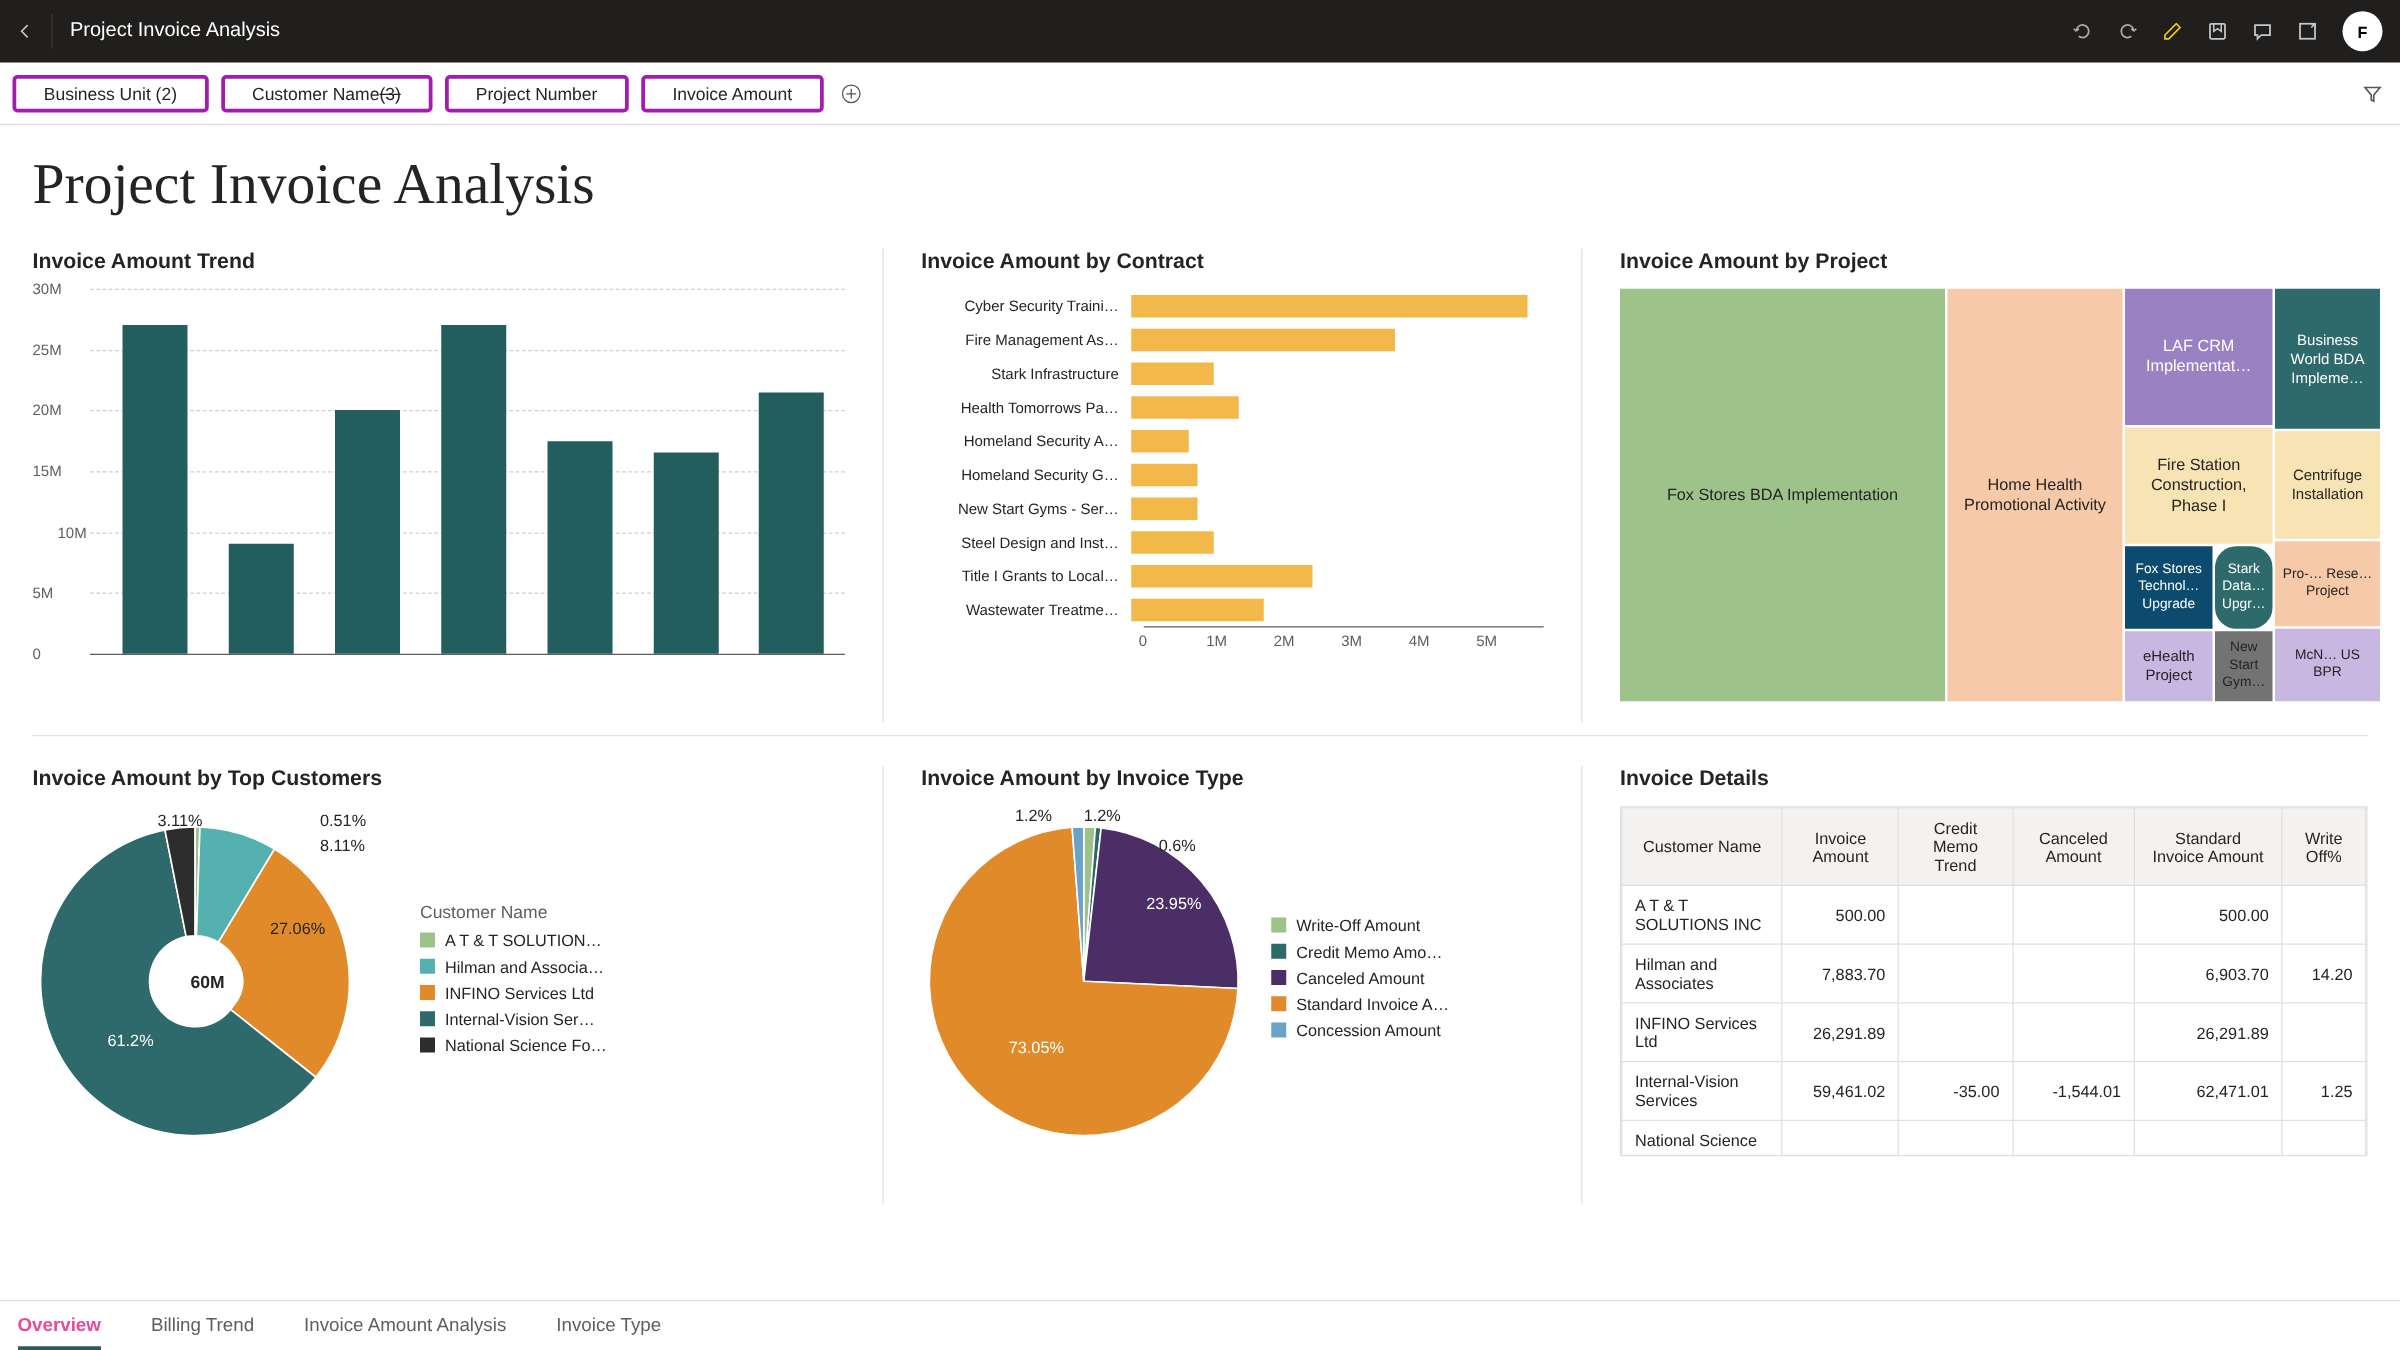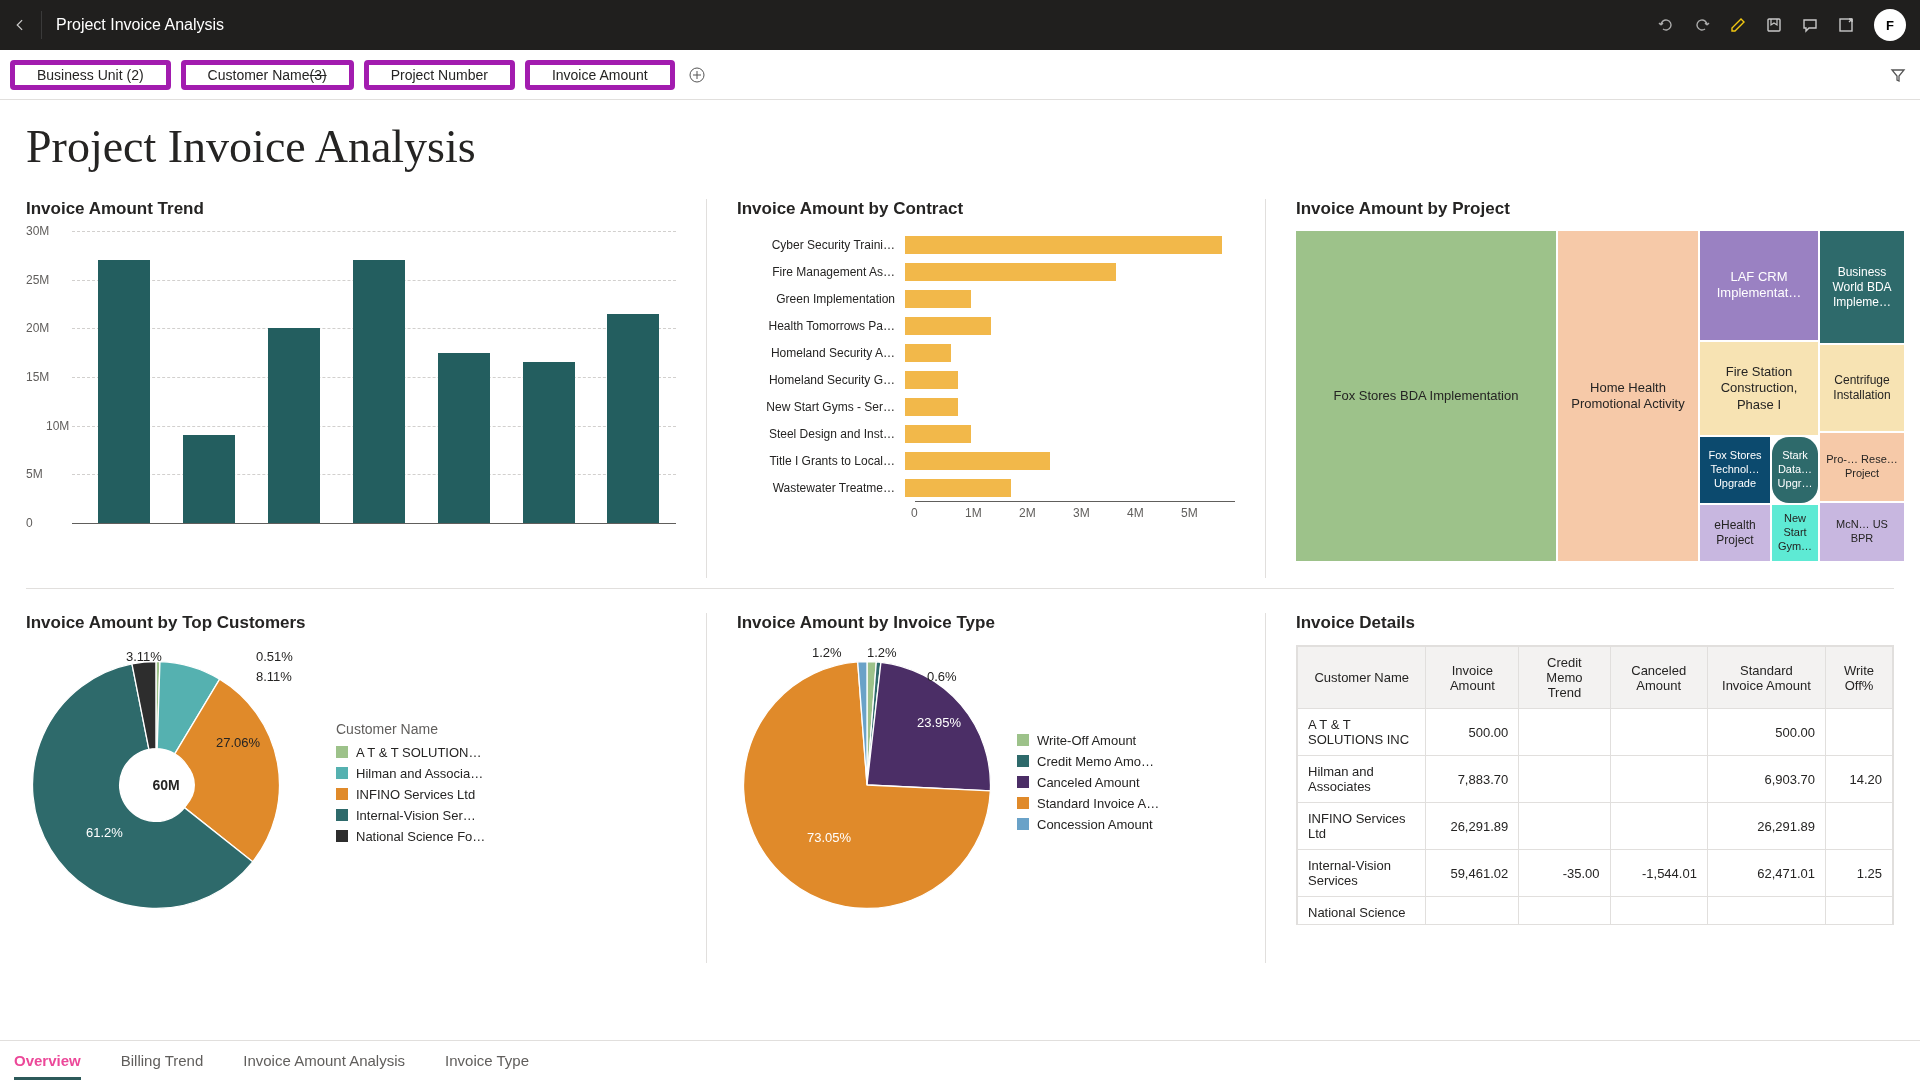--- a/index.html
+++ b/index.html
@@ -9,21 +9,21 @@
 .topbar { height: 50px; background: #201f1e; display: flex; align-items: center; color: #fff; padding: 0 14px; }
 .topbar .back { width: 28px; height: 28px; display: flex; align-items: center; justify-content: center; border-right: 1px solid #3a3a3a; padding-right: 14px; margin-right: 14px; cursor: pointer; color: #ccc; }
 .topbar .title { font-size: 16px; color: #fff; }
 .topbar .spacer { flex: 1; }
 .topbar .tbicon { width: 36px; height: 36px; display: flex; align-items: center; justify-content: center; color: #c8c8c8; cursor: pointer; }
 .topbar .tbicon.accent { color: #f2c811; }
 .topbar .avatar { width: 32px; height: 32px; border-radius: 50%; background: #fff; color: #000; display: flex; align-items: center; justify-content: center; margin-left: 10px; font-weight: 600; }
 
 
 .filterbar { height: 50px; border-bottom: 1px solid #e1dfdd; display: flex; align-items: center; padding: 0 10px; gap: 10px; }
-.pill { border: 5px solid #a21caf; border-radius: 4px; height: 30px; padding: 0 22px; display: flex; align-items: center; font-size: 14px; background: #fff; cursor: pointer; }
+.pill { border: 3px solid #a21caf; border-radius: 4px; height: 30px; padding: 0 22px; display: flex; align-items: center; font-size: 14px; background: #fff; cursor: pointer; }
 .strike { text-decoration: line-through; }
 .addbtn { width: 24px; height: 24px; display: flex; align-items: center; justify-content: center; cursor: pointer; color: #555; }
 .filterbar .spacer { flex: 1; }
 
 
 .page { padding: 20px 26px 0 26px; height: calc(100% - 50px - 50px - 40px); overflow: hidden; }
 .page h1 { font-family: Georgia, "Times New Roman", serif; font-size: 46px; font-weight: 400; margin-bottom: 26px; }
 
 .row { display: flex; gap: 30px; }
 .row.top { height: 390px; border-bottom: 1px solid #e1dfdd; padding-bottom: 10px; }
@@ -193,21 +193,21 @@
                 <div class="fill" style="width:96%"></div>
               </div>
             </div>
             <div class="hbar-row">
               <div class="lbl">Fire Management As…</div>
               <div class="track">
                 <div class="fill" style="width:64%"></div>
               </div>
             </div>
             <div class="hbar-row">
-              <div class="lbl">Green Implementation</div>
+              <div class="lbl">Stark Infrastructure</div>
               <div class="track">
                 <div class="fill" style="width:20%"></div>
               </div>
             </div>
             <div class="hbar-row">
               <div class="lbl">Health Tomorrows Pa…</div>
               <div class="track">
                 <div class="fill" style="width:26%"></div>
               </div>
             </div>
@@ -270,21 +270,21 @@
           </div>
           <div class="tm-col" style="flex: 0 0 118px;">
             <div class="tm-cell" style="background: rgb(154, 129, 194); height: 112px; color: rgb(255, 255, 255);">LAF CRM Implementat…</div>
             <div class="tm-cell" style="background: rgb(247, 227, 179); height: 96px;">Fire Station Construction, Phase I</div>
             <div style="display: flex; gap: 2px; height: 68px;">
               <div class="tm-cell" style="background: #0c4a6e; flex: 1 1 0%; color: rgb(255, 255, 255); font-size: 11px;">Fox Stores Technol… Upgrade</div>
               <div class="tm-cell" style="background: rgb(46, 106, 107); flex: 0 0 46px; color: rgb(255, 255, 255); font-size: 11px; border-radius: 17px;">Stark Data… Upgr…</div>
             </div>
             <div style="display: flex; gap: 2px; height: 58px;">
               <div class="tm-cell" style="background: rgb(200, 183, 224); flex: 1 1 0%; font-size: 12px;">eHealth Project</div>
-              <div class="tm-cell" style="background: #5eead4; flex: 0 0 46px; font-size: 11px;">New Start Gym…</div>
+              <div class="tm-cell" style="background: #737373; flex: 0 0 46px; font-size: 11px;">New Start Gym…</div>
             </div>
           </div>
           <div class="tm-col" style="flex: 0 0 84px;">
             <div class="tm-cell" style="background: rgb(46, 106, 107); height: 112px; color: rgb(255, 255, 255); font-size: 12px;">Business World BDA Impleme…</div>
             <div class="tm-cell" style="background: rgb(247, 227, 179); height: 86px; font-size: 12px;">Centrifuge Installation</div>
             <div class="tm-cell" style="background: rgb(246, 201, 168); height: 68px; font-size: 11px;">Pro-… Rese… Project</div>
             <div class="tm-cell" style="background: rgb(200, 183, 224); height: 58px; font-size: 11px;">McN… US BPR</div>
           </div>
         </div>
     </div>

